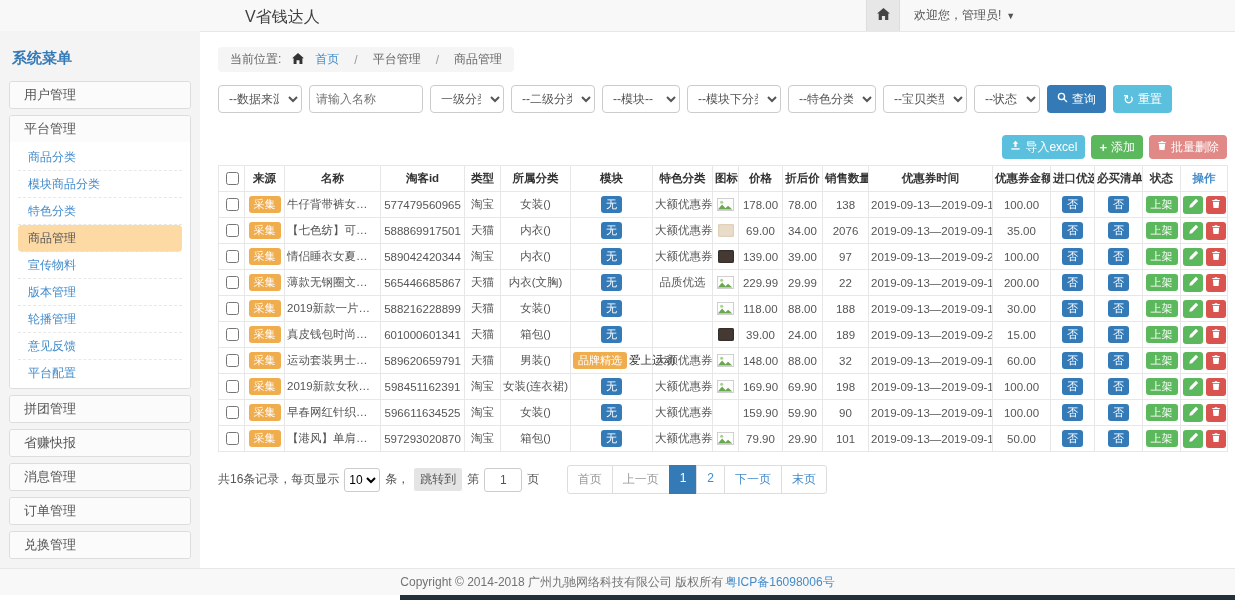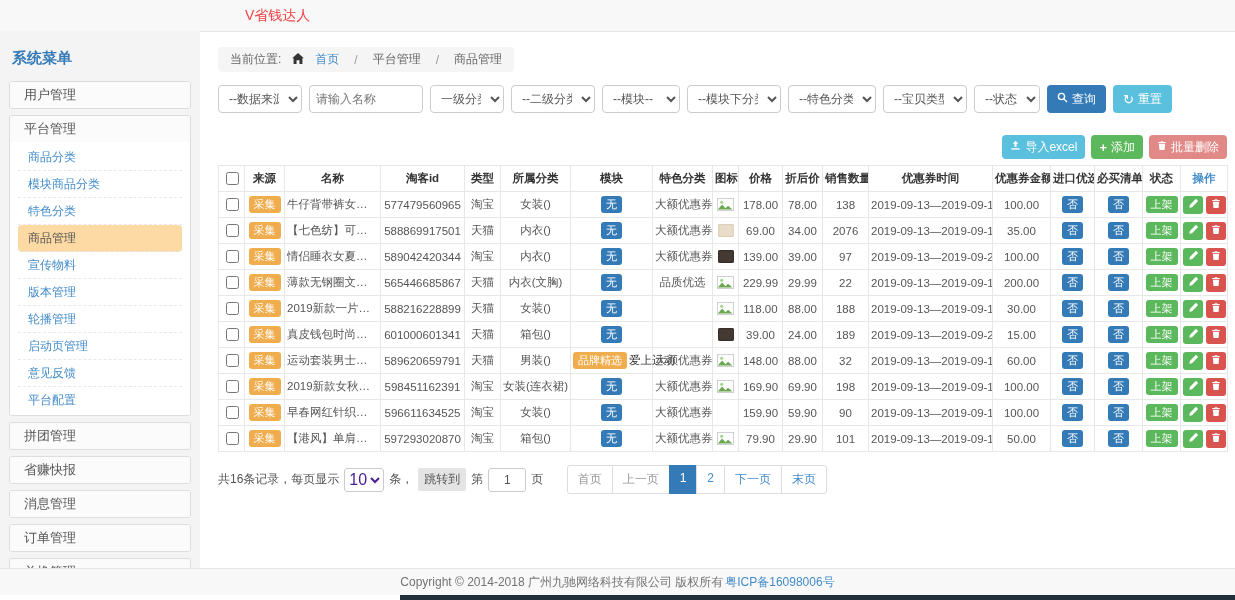--- a/index.html
+++ b/index.html
@@ -3,21 +3,21 @@
 <meta charset="utf-8">
 <style>
   html,body{margin:0;padding:0;}
   body{
     width:1235px;height:600px;position:relative;overflow:hidden;
     font-family:"Liberation Sans","DejaVu Sans",sans-serif;
     font-size:12px;color:#555;background:#fff;
   }
   
   .topbar{height:31px;background:#f8f8f8;border-bottom:1px solid #e7e7e7;position:relative;}
-  .brand{position:absolute;left:245px;top:7px;font-size:14px;color:#ef4444;}
+  .brand{position:absolute;left:245px;top:7px;font-size:16px;color:#404040;}
   .top-right{position:absolute;left:866px;top:0;height:31px;display:flex;align-items:center;}
   .home-btn{width:32px;height:31px;background:#e7e7e7;border-left:1px solid #ddd;border-right:1px solid #ddd;
     display:flex;align-items:center;justify-content:center;cursor:pointer;}
   .welcome{margin-left:14px;color:#555;display:flex;align-items:center;gap:5px;cursor:pointer;}
   .caret{font-size:9px;color:#555;}
   
   .page-left{position:absolute;left:0;top:31px;width:200px;height:541px;background:#f4f4f4;overflow:hidden;}
   .side-title{color:#337ab7;font-weight:bold;font-size:15px;margin:18px 0 13px 12px;}
   .side-panel{background:#fff;border:1px solid #ddd;border-radius:3px;margin:0 9px 6px 9px;overflow:hidden;}
   .side-head{height:26px;line-height:26px;padding-left:14px;background:#fbfbfb;color:#555;font-size:13px;cursor:pointer;}
@@ -71,60 +71,72 @@
   .op-btn{display:inline-flex;align-items:center;justify-content:center;width:20px;height:18px;
     border-radius:3px;border:none;padding:0;cursor:pointer;vertical-align:middle;}
   .op-edit{background:#5cb85c;margin-right:3px;}
   .op-del{background:#d9534f;}
   .thumb-photo{display:inline-block;width:16px;height:13px;border-radius:2px;vertical-align:middle;}
   .thumb-photo.dark{background:#453a33;box-shadow:inset 0 0 2px #111;}
   .thumb-photo.light{background:#e9dcc8;box-shadow:inset 0 0 2px #c7b394;}
   
   .pg-row{display:flex;align-items:center;justify-content:space-between;margin-top:13px;}
   .pg-summary{display:flex;align-items:center;gap:5px;color:#555;}
-  .pp-select{height:24px;border:1px solid #ccc;border-radius:3px;background:#fff;font-family:inherit;font-size:16px;color:#4c1d95;}
+  .pp-select{height:24px;border:1px solid #ccc;border-radius:3px;background:#fff;font-family:inherit;font-size:12px;color:#000000;}
   .jump-label{background:#e4e4e4;padding:3px 6px;border-radius:2px;cursor:pointer;}
   .jump-input{width:32px;height:20px;border:1px solid #ccc;border-radius:3px;text-align:center;font-family:inherit;font-size:12px;color:#555;}
   .pager{display:flex;margin-right:400px;}
   .pg-btn{padding:5px 10px;border:1px solid #ddd;margin-left:-1px;background:#fff;color:#428bca;cursor:pointer;}
   .pg-btn:first-child{border-radius:3px 0 0 3px;margin-left:0;}
   .pg-btn:last-child{border-radius:0 3px 3px 0;}
   .pg-btn.muted{color:#999;}
   .pg-btn.active{background:#337ab7;color:#fff;border-color:#337ab7;}
   
   .footer{position:absolute;left:0;right:0;bottom:5px;height:26px;background:#f8f8f8;border-top:1px solid #e7e7e7;
     display:flex;align-items:center;justify-content:center;color:#737373;gap:2px;}
   .footer-link{color:#428bca;cursor:pointer;}
   .bottom-strip{position:absolute;left:0;right:0;bottom:0;height:5px;
     background:linear-gradient(to right,#ffffff 0,#ffffff 400px,#22303c 400px,#22303c 100%);}
 </style>
 </head>
 <body>
 
 <div class="topbar">
   <div class="brand">V省钱达人</div>
+  <div class="top-right">
+    <div class="home-btn">
+      <span>
+        <svg width="13" height="12" viewBox="0 0 16 15" fill="#444">
+            <path d="M8 0L0 7h2v8h4v-5h4v5h4V7h2z"></path>
+          </svg>
+      </span>
+    </div>
+    <div class="welcome">
+      <span>欢迎您，管理员!</span>
+      <span class="caret">▼</span>
+    </div>
+  </div>
 </div>
 
 <div class="page-left">
   <div class="side-title">系统菜单</div>
   <div id="sidebar-sections">
       <div class="side-panel">
         <div class="side-head">用户管理</div>
       </div>
       <div class="side-panel">
         <div class="side-head">平台管理</div>
         <ul class="side-list">
           <li class="side-item">商品分类</li>
           <li class="side-item">模块商品分类</li>
           <li class="side-item">特色分类</li>
           <li class="side-item active">商品管理</li>
           <li class="side-item">宣传物料</li>
           <li class="side-item">版本管理</li>
           <li class="side-item">轮播管理</li>
-          <li class="side-item">启动页管理</li>
           <li class="side-item">意见反馈</li>
           <li class="side-item">平台配置</li>
         </ul>
       </div>
       <div class="side-panel">
         <div class="side-head">拼团管理</div>
       </div>
       <div class="side-panel">
         <div class="side-head">省赚快报</div>
       </div>

